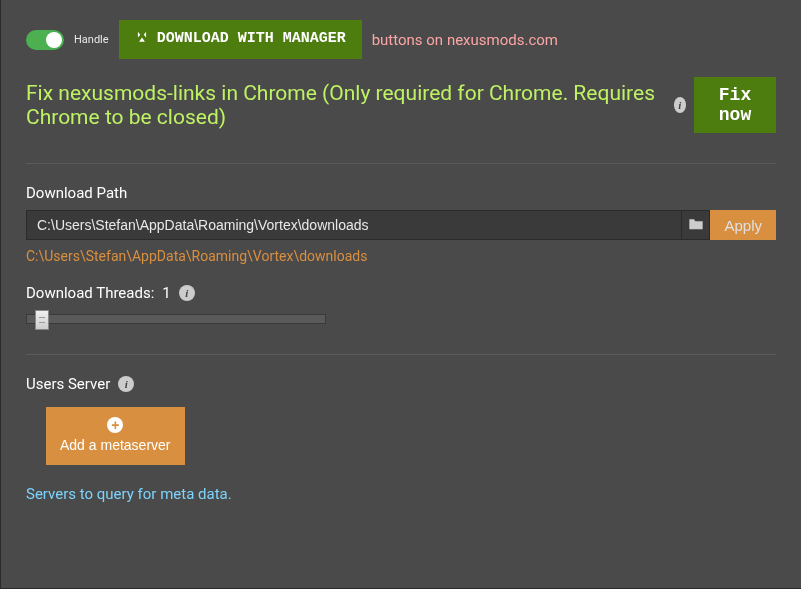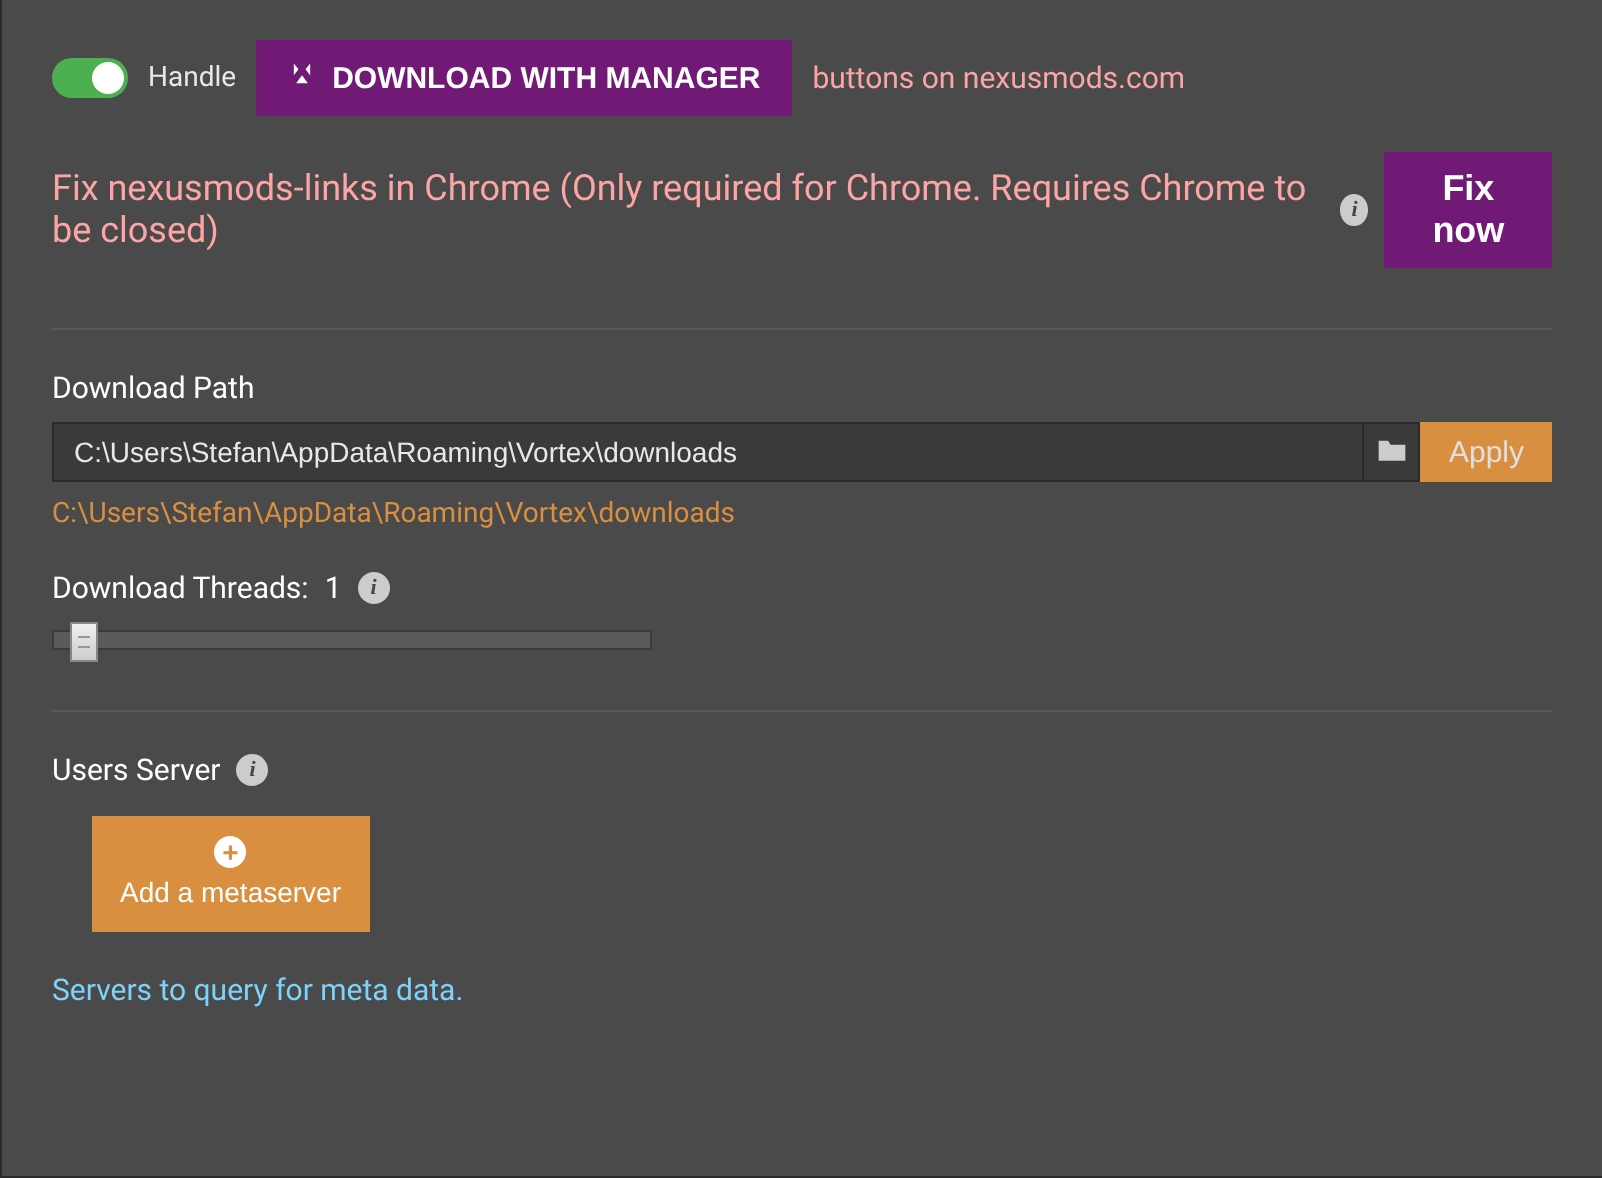--- a/index.html
+++ b/index.html
@@ -38,33 +38,34 @@
 }
 .toggle-knob {
   position: absolute;
   right: 2px;
   top: 2px;
   width: 16px;
   height: 16px;
   background: #fff;
   border-radius: 50%;
 }
-.toggle-label { color: #e8e8e8; font-size: 14px; }
+.toggle-label { color: #e8e8e8; font-size: 11px; }
 .orange-btn {
-  background: #701a75;
+  background: #4d7c0f;
   color: #fff;
   border: none;
   padding: 10px 16px;
   font-weight: 600;
   font-size: 15px;
   cursor: pointer;
   display: inline-flex;
-  align-items: flex-end;
+  align-items: flex-start;
   gap: 8px;
   text-transform: uppercase;
+  font-family: Liberation Mono, monospace;
 }
 .orange-btn.small {
   padding: 8px 12px;
   font-size: 18px;
   text-transform: none;
 }
 .apply-btn {
   background: #d98f40;
   color: #e0e0e0;
   border: none;
@@ -72,21 +73,21 @@
   font-size: 15px;
   cursor: pointer;
 }
 .muted-text { color: #fca5a5; font-size: 15px; }
 .chrome-row {
   display: flex;
   align-items: center;
   gap: 8px;
   margin-bottom: 30px;
 }
-.chrome-text { color: #fca5a5; font-size: 18px; }
+.chrome-text { color: #bef264; font-size: 21px; }
 .info-icon {
   width: 16px;
   height: 16px;
   border-radius: 50%;
   background: #ccc;
   color: #444;
   display: inline-flex;
   align-items: center;
   justify-content: center;
   font-size: 11px;

